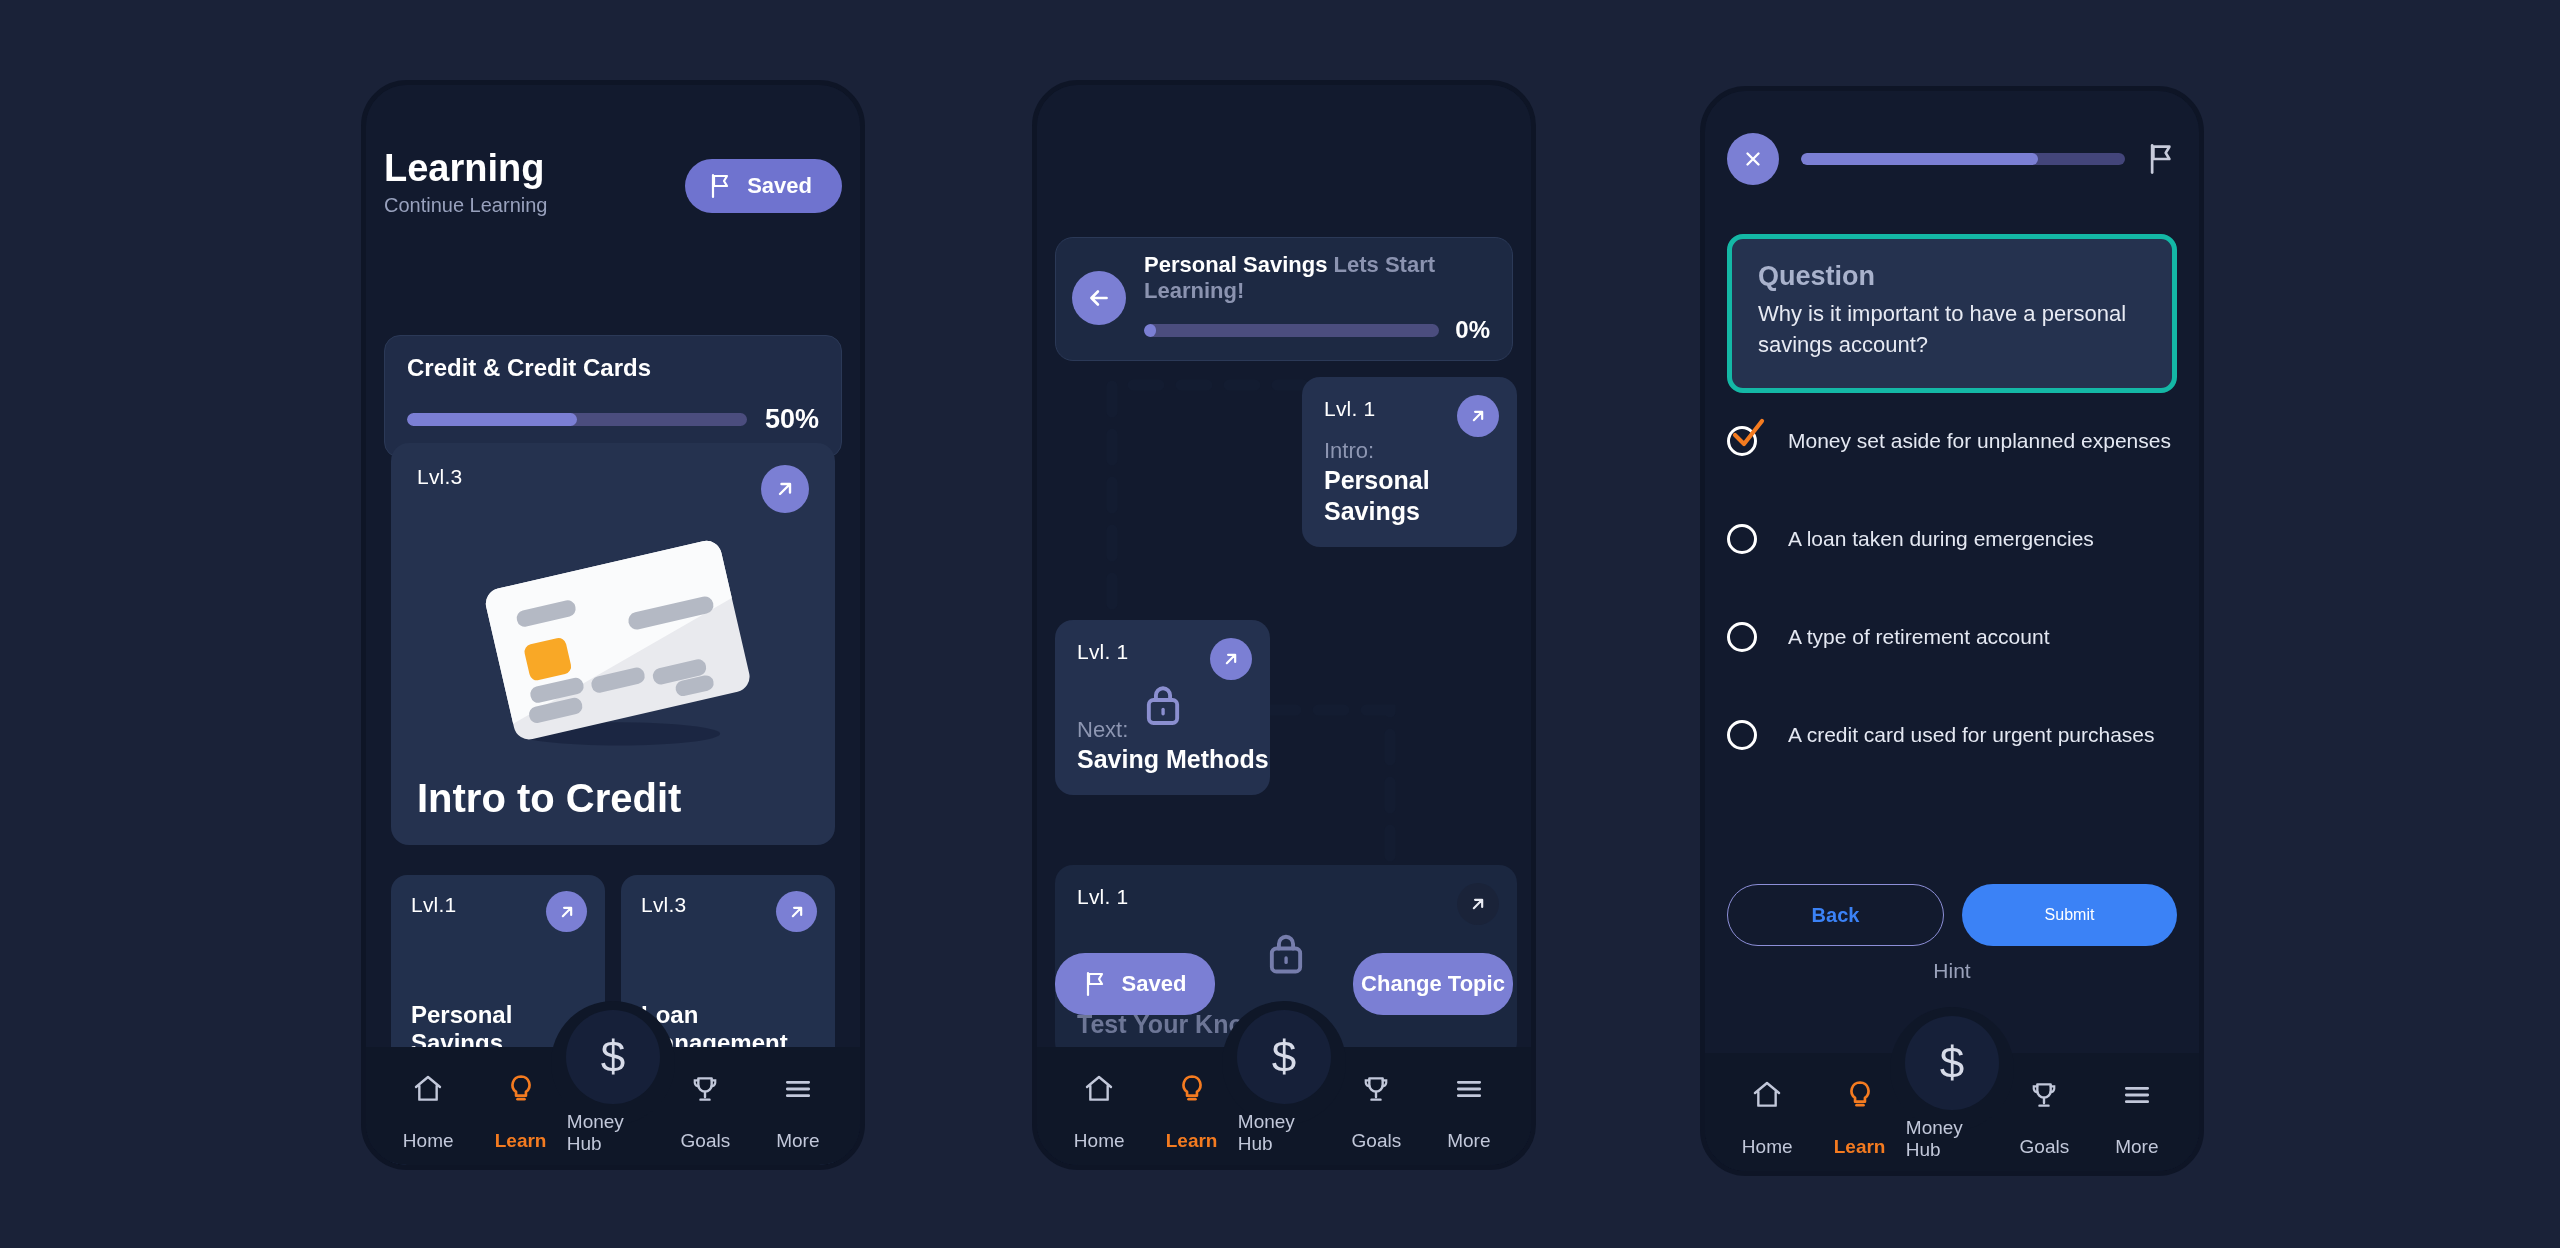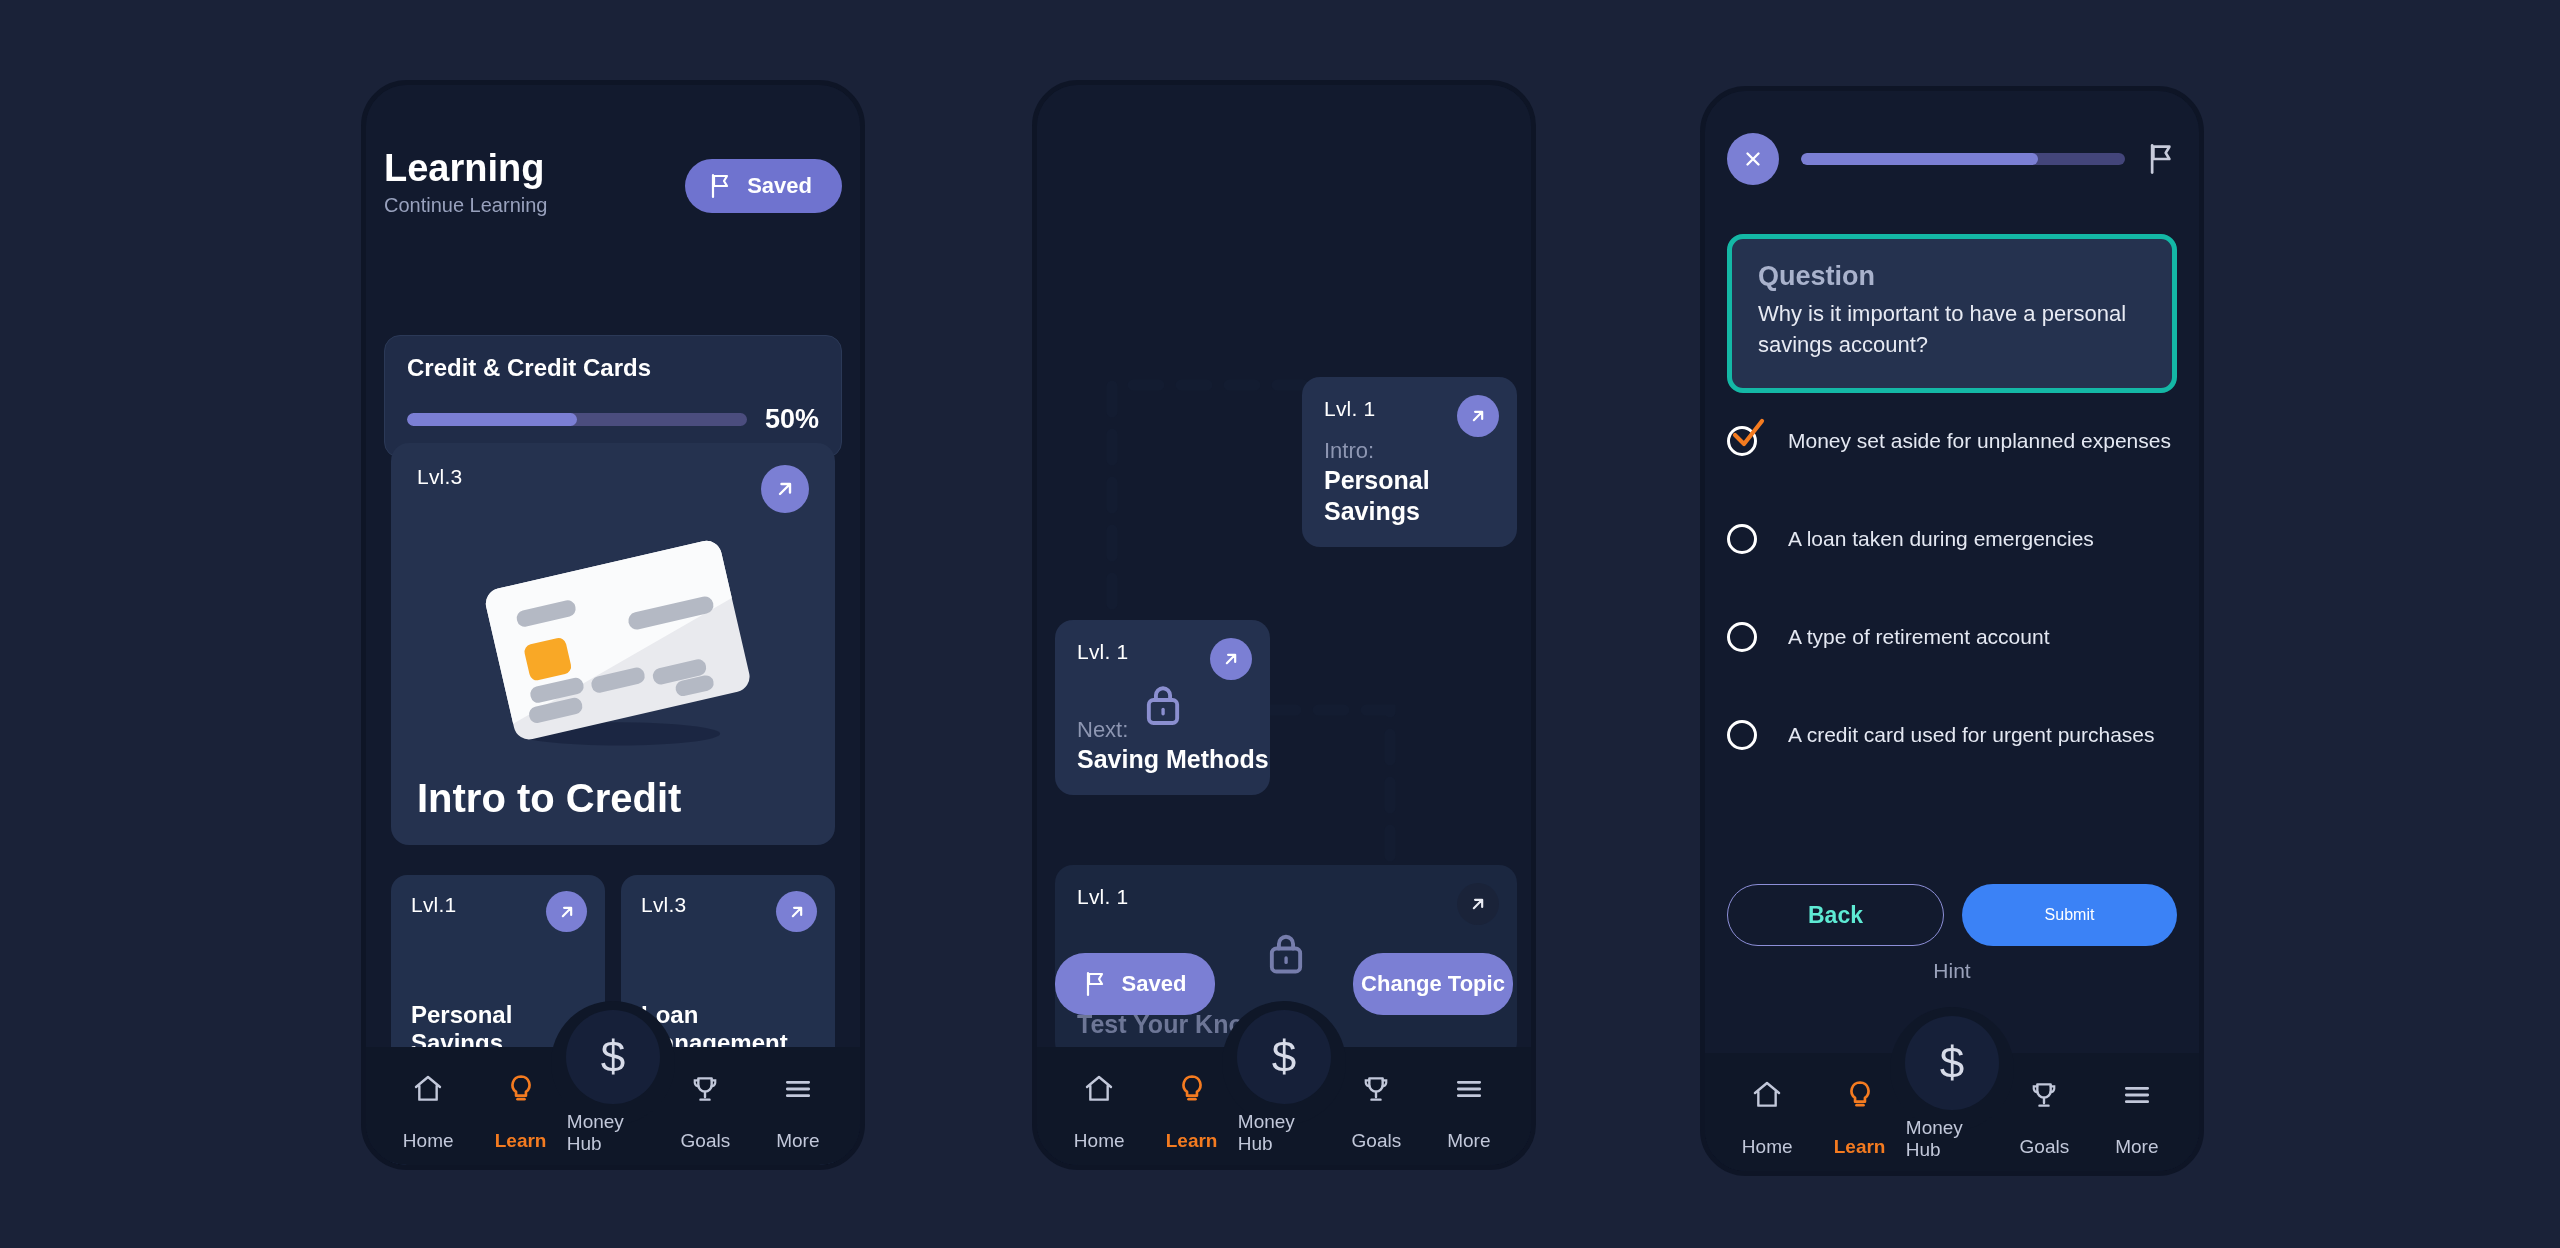--- a/index.html
+++ b/index.html
@@ -229,21 +229,21 @@
   .opt .txt { font-size:21px; color:#e4e8f2; }
   .opt-row-gap { height: 48px; }
 
   .p3-actions {
     position:absolute; left:22px; right:22px; bottom: 225px;
     display:flex; gap: 18px;
   }
   .btn-back {
     flex:1; height: 62px; border-radius:32px;
     border:1px solid #8d8fd8; background:transparent;
-    color:#5eead4; font-size:23px; font-weight:700;
+    color:#3b82f6; font-size:20px; font-weight:700;
     display:flex;align-items:center;justify-content:center;
   }
   .btn-submit {
     flex:1; height: 62px; border-radius:32px;
     background:#3b82f6; color:#fff; font-size:16px; font-weight:400;
     display:flex;align-items:center;justify-content:center;
   }
   .hint {
     position:absolute; left:0; right:0; bottom: 188px;
     text-align:center; font-size:21px; color:#99a1ba;
@@ -400,20 +400,39 @@
           </div>
         </div>
       </div>
 
     </div>
   </div>
 
   <div class="phone" id="phone2">
     <div class="screen">
 
+      <div class="p2-head">
+        <div class="back-btn">
+          <svg viewBox="0 0 24 24" width="26" height="26">
+              <path d="M19 12H5M11 6l-6 6 6 6" stroke="#fff" stroke-width="2.4" fill="none" stroke-linecap="round" stroke-linejoin="round"></path>
+            </svg>
+        </div>
+        <div class="p2-head-right">
+          <div class="p2-topic">
+            <span>Personal Savings</span>
+            <span class="muted">Lets Start Learning!</span>
+          </div>
+          <div class="prog-row">
+            <div class="bar">
+                <i id="p2bar" style="width: 4%;"></i>
+              </div>
+            <div class="pct">0%</div>
+          </div>
+        </div>
+      </div>
 
       <svg class="path" viewBox="0 0 494 1080" preserveAspectRatio="none">
         <g stroke="#131c31" stroke-width="11" fill="none" stroke-linecap="round" stroke-dasharray="26 22">
           <path d="M266 300 H75 V545"></path>
           <path d="M233 625 H353 V782"></path>
         </g>
       </svg>
 
       <div class="node" id="n-intro">
         <span class="lvl">Lvl. 1</span>

